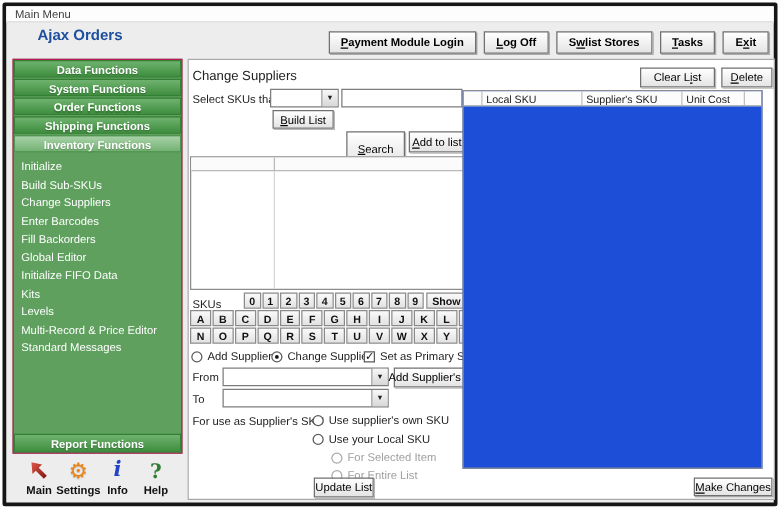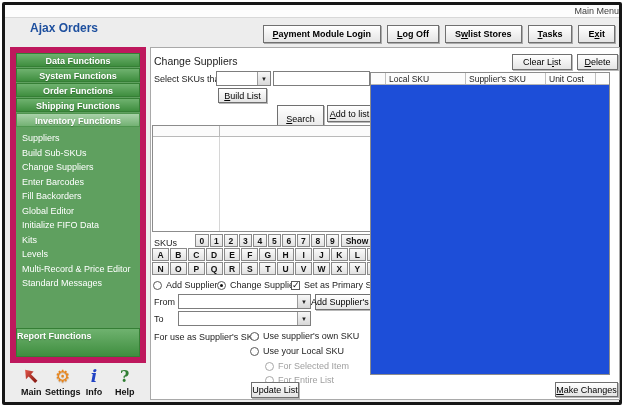--- a/index.html
+++ b/index.html
@@ -1,41 +1,41 @@
 <!DOCTYPE html>
 <html><head>
 <meta charset="utf-8">
 <style>
   * { margin:0; padding:0; box-sizing:border-box; }
   html,body { width:626px; height:409px; background:#ffffff; font-family:"Liberation Sans", sans-serif; }
   .screen { position:relative; width:626px; height:409px; background:#fff; overflow:hidden; }
   .window { position:absolute; left:2px; top:2px; width:620px; height:403px;
             border:3px solid #161616; border-radius:2px; background:#ededed; }
   .titlebar { position:absolute; left:0; top:0; width:100%; height:13px; background:#fdfdfd;
-              border-bottom:1px solid #d8d8d8; font-size:9px; color:#3c3c3c; line-height:13px; padding-left:7px;text-align:right; }
+              border-bottom:1px solid #d8d8d8; font-size:9px; color:#3c3c3c; line-height:13px; padding-left:7px; }
   .app-title { position:absolute; left:25px; top:16px; font-size:12px; font-weight:bold; color:#1d4f9e; }
 
   
   .topbtns { position:absolute; top:20px; right:4px; display:flex; gap:6px; }
   .btn { display:flex; align-items:center; justify-content:center;
          background:linear-gradient(#ffffff,#e4e4e4); border:1px solid #707070;
          box-shadow:1px 1px 0 rgba(0,0,0,.28); font-size:9px; color:#000; white-space:nowrap; cursor:default; }
   .topbtns .btn { height:18px; padding:0 9px; font-weight:bold; }
   .btn u { text-underline-offset:1px; }
 
   
   .sidebar { position:absolute; left:5px; top:42px; width:136px; height:316px; background:#5fa05f;
-             border:6px solid #be185d; display:flex; flex-direction:column; }
+             border:1px solid #be185d; display:flex; flex-direction:column; }
   .side-header { height:14px; margin-bottom:1px; flex:none; text-align:center; font-size:9px; font-weight:bold;
                  color:#ffffff; line-height:14px; background:linear-gradient(#6fb26f,#3f8e3f);
                  border:1px solid #357f35; text-shadow:0 1px 1px rgba(0,0,0,.25); }
   .side-header.active { background:linear-gradient(#a9d2a9,#73b173); border-color:#4f954f; }
   .side-items { flex:1; padding-top:3px; overflow:hidden; }
   .side-item { font-size:9px; color:#ffffff; padding:2px 0 2px 6px; line-height:10.5px; cursor:default; }
-  .side-footer { height:29px; flex:none; text-align:left; font-size:9px; font-weight:bold; color:#fff;
+  .side-footer { height:15px; flex:none; text-align:center; font-size:9px; font-weight:bold; color:#fff;
                  line-height:15px; background:linear-gradient(#6fb26f,#3f8e3f); border:1px solid #357f35;
                  text-shadow:0 1px 1px rgba(0,0,0,.25); }
 
   
   .iconrow { position:absolute; left:5px; top:361px; width:136px; height:38px; display:flex; justify-content:space-between; padding:0 6px; }
   .icon-item { display:flex; flex-direction:column; align-items:center; justify-content:flex-start; width:32px; }
   .icon-glyph { height:20px; display:flex; align-items:center; justify-content:center; }
   .icon-label { font-size:9px; font-weight:bold; color:#111; margin-top:1px; }
   .gear { font-size:17px; color:#e8861d; line-height:17px; text-shadow:0 1px 1px rgba(120,60,0,.35); }
   .info-i { font-family:"DejaVu Serif", serif; font-style:italic; font-weight:bold; font-size:17px; color:#2143c4; line-height:17px; }
@@ -110,21 +110,21 @@
         </div>
     </div>
 
     <div class="sidebar">
       <div class="side-header">Data Functions</div>
       <div class="side-header">System Functions</div>
       <div class="side-header">Order Functions</div>
       <div class="side-header">Shipping Functions</div>
       <div class="side-header active">Inventory Functions</div>
       <div class="side-items">
-          <div class="side-item">Suppliers</div>
+          <div class="side-item">Initialize</div>
           <div class="side-item">Build Sub-SKUs</div>
           <div class="side-item">Change Suppliers</div>
           <div class="side-item">Enter Barcodes</div>
           <div class="side-item">Fill Backorders</div>
           <div class="side-item">Global Editor</div>
           <div class="side-item">Initialize FIFO Data</div>
           <div class="side-item">Kits</div>
           <div class="side-item">Levels</div>
           <div class="side-item">Multi-Record &amp; Price Editor</div>
           <div class="side-item">Standard Messages</div>

